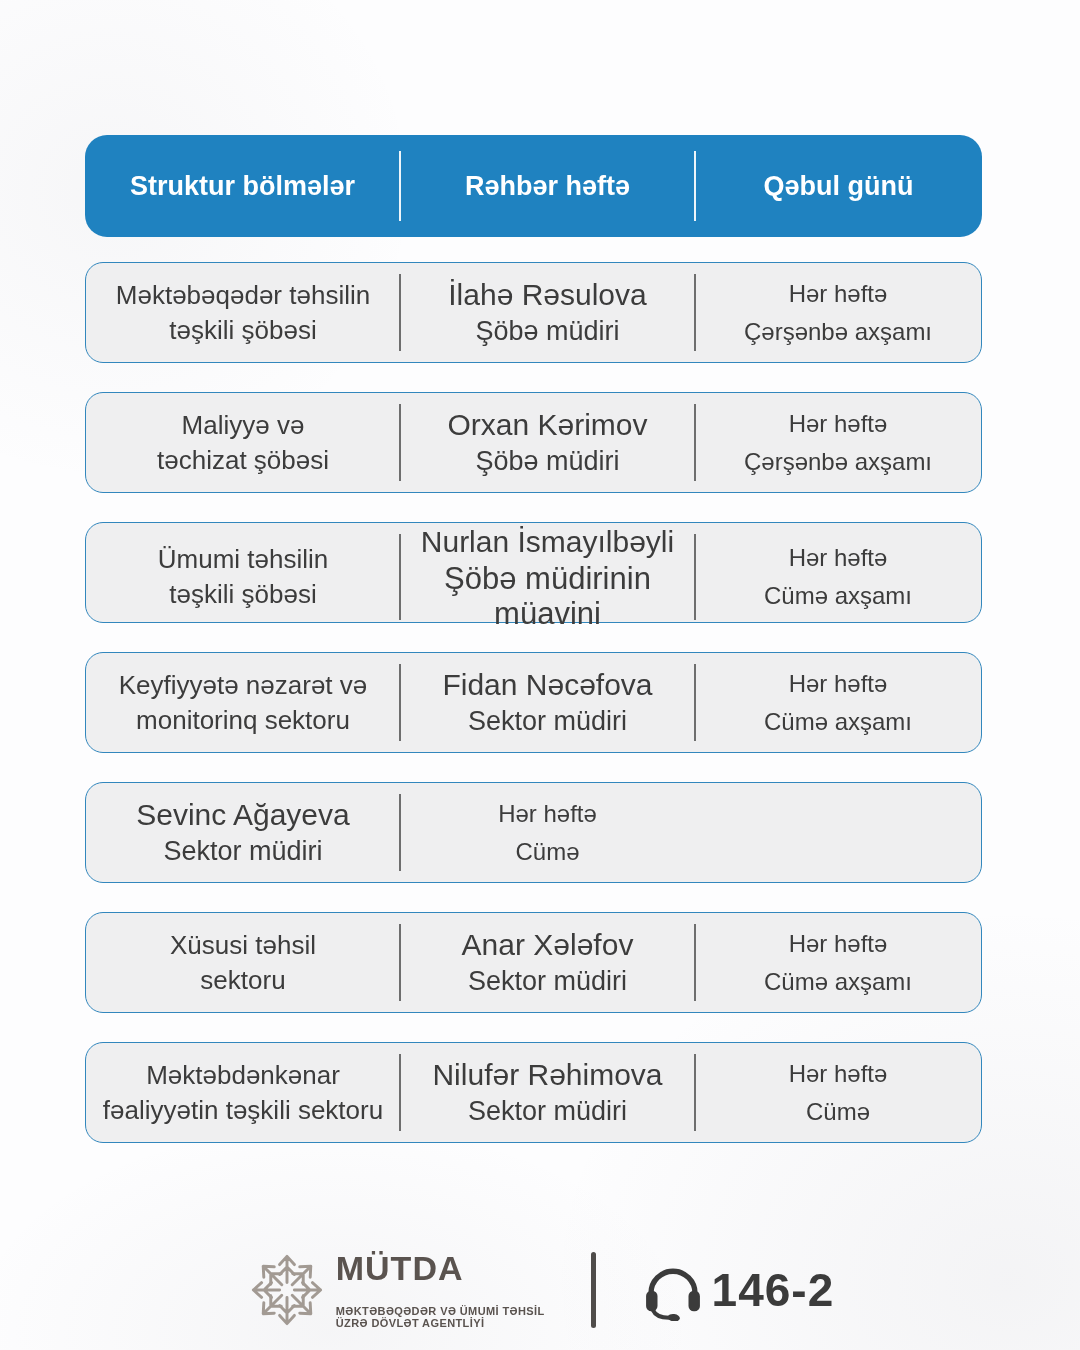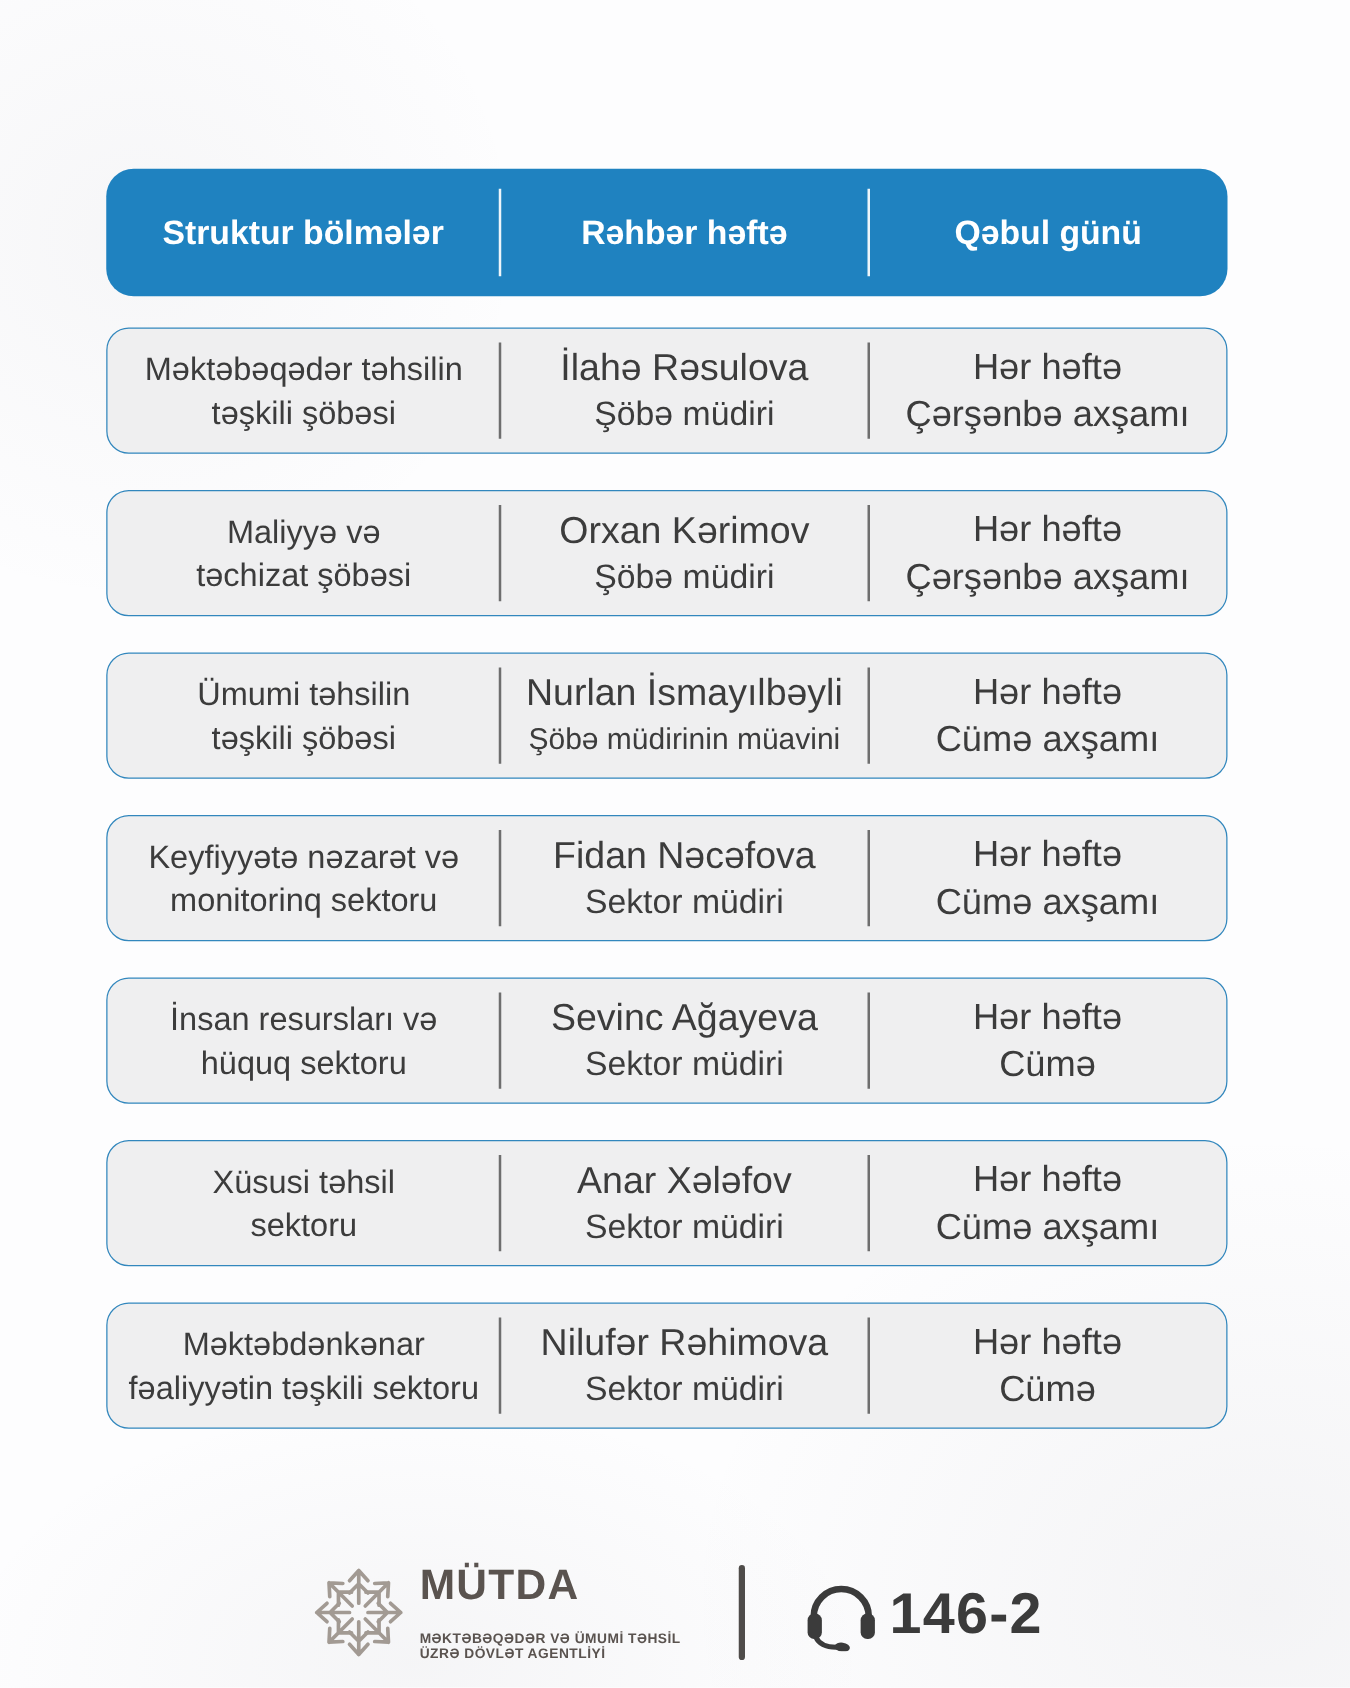--- a/index.html
+++ b/index.html
@@ -49,22 +49,22 @@
     justify-content:center;align-items:center;text-align:center;
     color:var(--text-dark);
   }
   .cell + .cell::before{
     content:"";position:absolute;left:-1px;top:11px;bottom:11px;width:2px;
     background:var(--divider-gray);
   }
   .dept span{display:block;font-size:26px;line-height:35px;}
   .person .name{display:block;font-size:30px;line-height:38px;}
   .person .role{display:block;font-size:27px;line-height:35px;}
-  .person .role.compact{font-size:24px;text-align:center;}
-  .day span{display:block;font-size:29px;line-height:38px;}
+  .person .role.compact{font-size:31px;text-align:center;}
+  .day span{display:block;font-size:24px;line-height:38px;}
 
   .footer{
     margin-top:106px;display:flex;align-items:center;justify-content:center;gap:40px;
   }
   .logo{display:flex;align-items:center;gap:8px;}
   .logo-text{display:flex;flex-direction:column;}
   .logo-title{font-size:34px;font-weight:bold;color:var(--footer-gray);letter-spacing:1px;line-height:1;}
   .logo-sub{margin-top:20px;font-size:11px;font-weight:bold;color:var(--footer-gray);letter-spacing:0.4px;}
   .logo-sub span{display:block;line-height:12px;}
   .footer-divider{width:5px;height:76px;border-radius:3px;background:#4f4c4a;margin:0 6px;}
@@ -140,24 +140,20 @@
           <span class="name">Fidan Nəcəfova</span>
           <span class="role">Sektor müdiri</span>
         </div>
         <div class="cell day">
           <span>Hər həftə</span>
           <span>Cümə axşamı</span>
         </div>
       </div>
 
       <div class="row">
-        <div class="cell dept">
-          <span>İnsan resursları və</span>
-          <span>hüquq sektoru</span>
-        </div>
         <div class="cell person">
           <span class="name">Sevinc Ağayeva</span>
           <span class="role">Sektor müdiri</span>
         </div>
         <div class="cell day">
           <span>Hər həftə</span>
           <span>Cümə</span>
         </div>
       </div>
 

